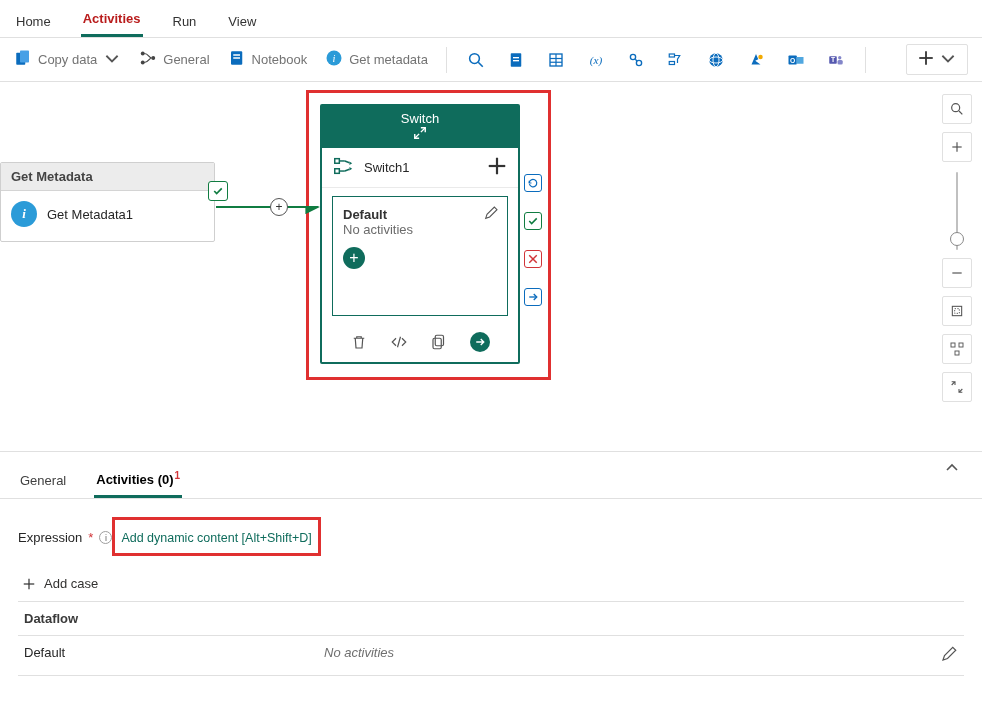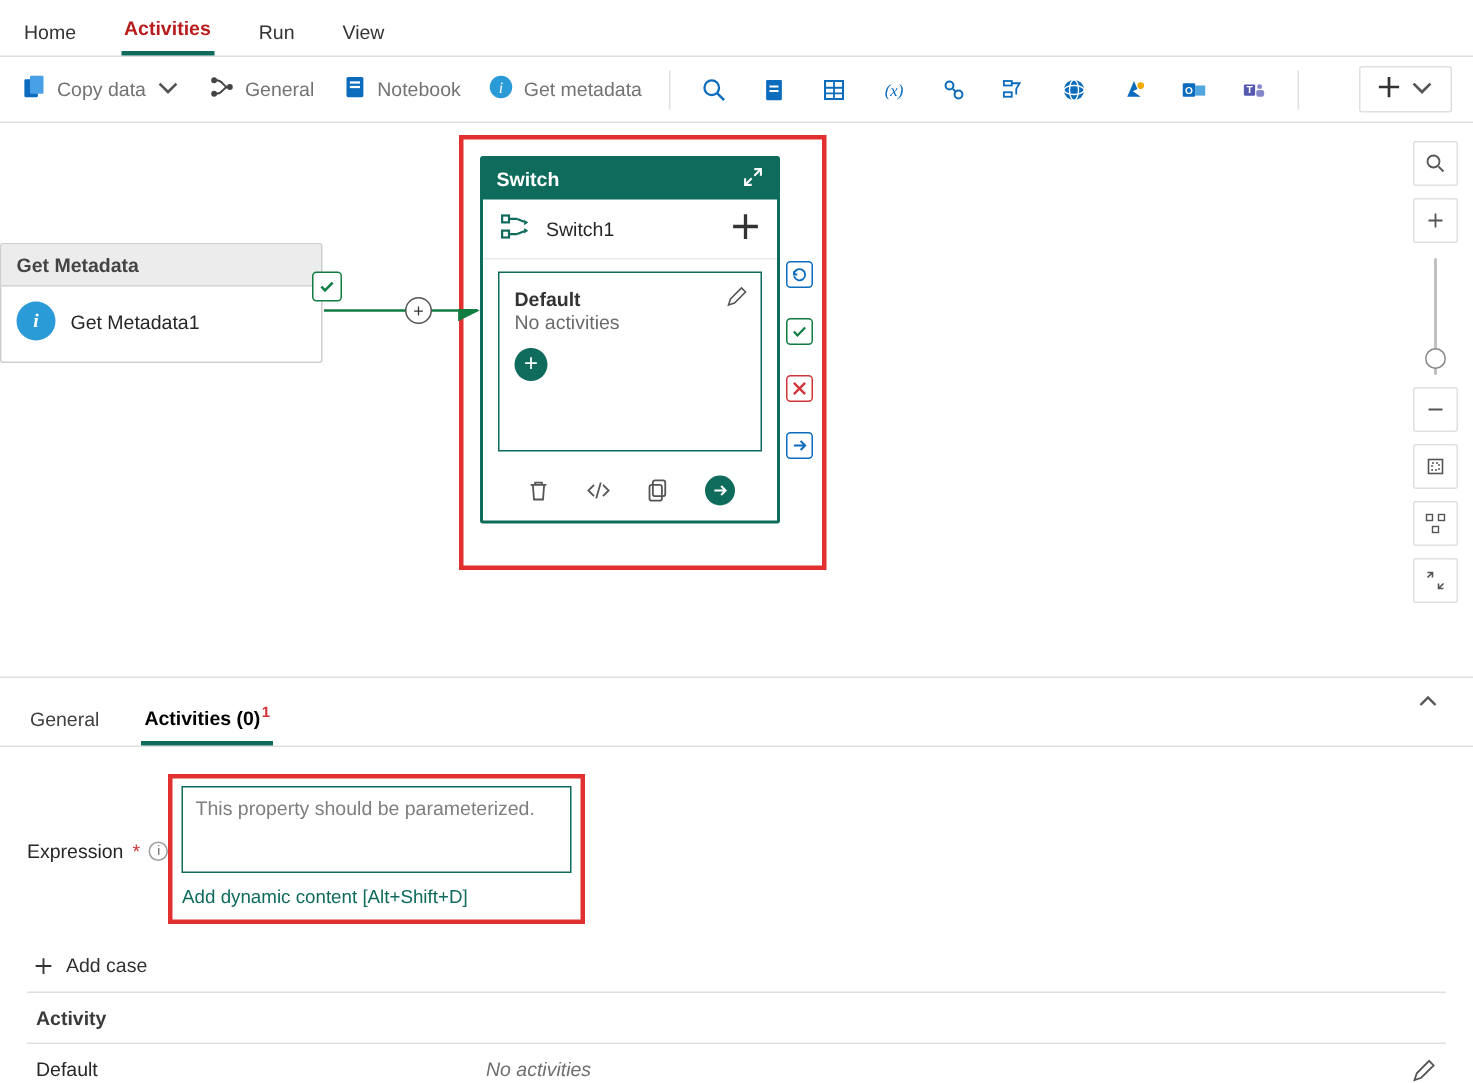--- a/index.html
+++ b/index.html
@@ -125,21 +125,21 @@
   }
   .plus-join{
     position:absolute;left:54px;top:0;width:18px;height:18px;border:1px solid #555;border-radius:50%;background:#fff;display:flex;align-items:center;justify-content:center;font-size:12px;color:#333;
   }
   
   .node-sw{
     position:absolute;left:320px;top:22px;width:200px;
     border:2px solid var(--teal);border-radius:2px;background:#fff;
   }
   .node-sw .sw-hd{
-    background:var(--teal);color:#fff;display:flex;align-items:center;justify-content:space-between;padding:5px 9px;font-weight:700;
+    background:var(--teal);color:#fff;display:flex;align-items:center;justify-content:space-between;padding:5px 9px;font-weight:400;flex-direction:column;
   }
   .node-sw .sw-hd svg{width:14px;height:14px;fill:#fff;}
   .node-sw .sw-title{display:flex;align-items:center;gap:10px;padding:7px 10px;border-bottom:1px solid #eaeaea;}
   .node-sw .sw-title svg{width:22px;height:22px;}
   .node-sw .sw-add{margin-left:auto;color:#333;}
   .case-box{
     margin:8px 10px;border:1.5px solid var(--teal);padding:10px 10px 14px;position:relative;height:120px;
   }
   .case-box .lbl{font-weight:700;color:#333;}
   .case-box .noact{color:#6b6b6b;}
@@ -506,36 +506,35 @@
 </div>
 
 <div class="panel-body">
   <div class="exp-row">
     <div class="exp-label">
       <span>Expression</span>
       <span class="req">*</span>
       <span class="help">i</span>
     </div>
     <div class="red-frame2">
-      <textarea class="exp-input" placeholder="This property should be parameterized." style=""></textarea>
       <div class="dyn-link">Add dynamic content [Alt+Shift+D]</div>
     </div>
   </div>
 
   <div class="addcase">
     <svg viewBox="0 0 16 16">
         <line x1="8" y1="2" x2="8" y2="14" stroke="#333" stroke-width="1.4"></line>
         <line x1="2" y1="8" x2="14" y2="8" stroke="#333" stroke-width="1.4"></line>
       </svg>
     <span>Add case</span>
   </div>
 
   <div class="case-grid">
     <div class="case-head">
-      <div>Activity</div>
+      <div>Dataflow</div>
       <div></div>
     </div>
     <div class="case-row">
       <div>Default</div>
       <div class="act">No activities</div>
       <div class="edit">
         <svg width="18" height="18" viewBox="0 0 24 24">
             <path d="M4 20l2-6L17 3l4 4L10 18l-6 2z" stroke="#555" stroke-width="1.6" fill="none"></path>
           </svg>
       </div>

